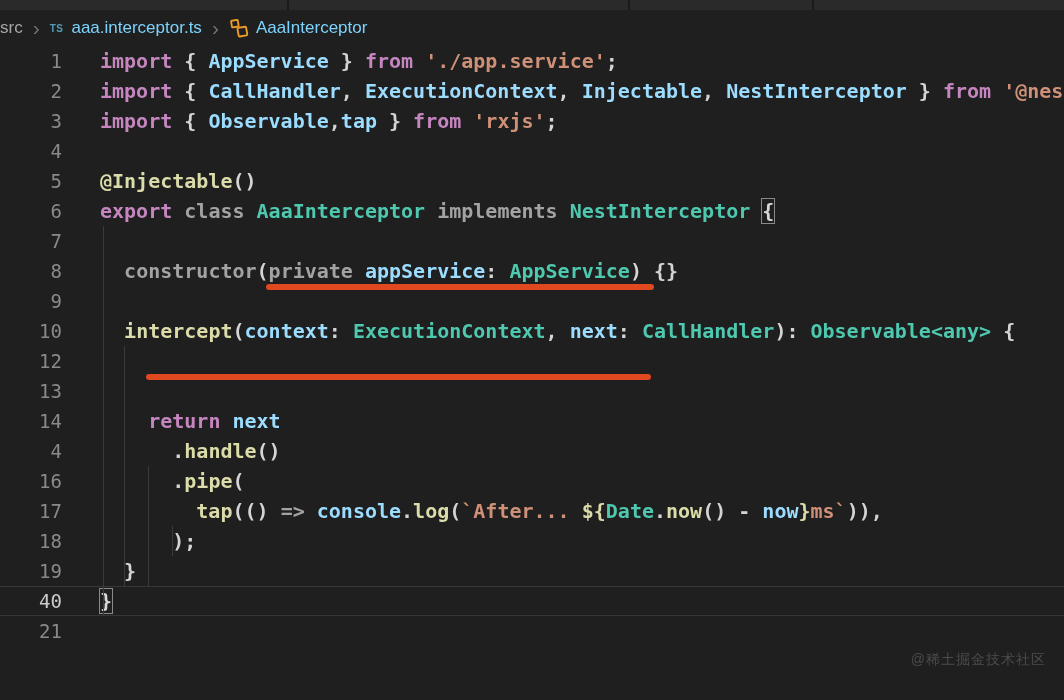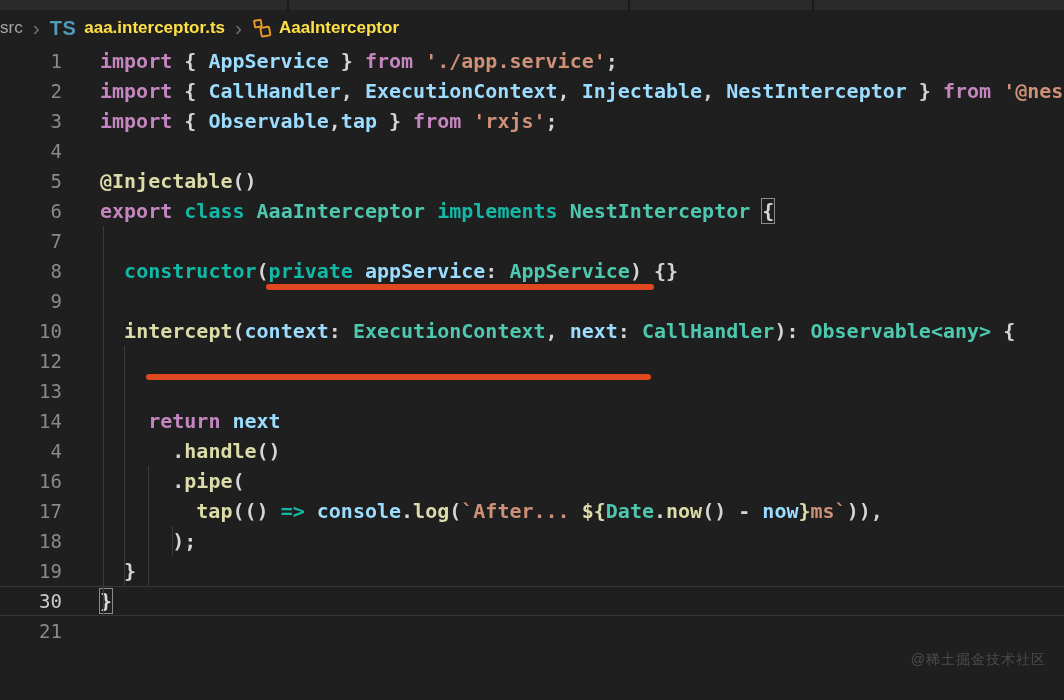--- a/index.html
+++ b/index.html
@@ -12,40 +12,40 @@
   
   .tabstrip { position:absolute; top:0; left:0; width:1064px; height:10px; background:#2a2a2b; }
   .tabstrip .tdiv { position:absolute; top:0; width:2px; height:10px; background:#1a1a1a; }
   
   .breadcrumb {
     position:absolute; top:10px; left:0; width:1064px; height:36px;
     display:flex; align-items:center; 
     font-size:17px; color:#a6a6a6;
   }
   .crumb { color:#a6a6a6; }
-  .crumb.file, .crumb.symbol { color:#fde047;font-weight:bold; }
+  .crumb.file, .crumb.symbol { color:#7dd3fc; }
   .crumb-sep { color:#737373; font-size:21px; margin:0 10px; line-height:1; transform:translateY(-1px); }
-  .ts-badge { color:#519aba; font-weight:bold; font-size:20px; margin-right:8px; letter-spacing:0.5px; }
+  .ts-badge { color:#519aba; font-weight:bold; font-size:10px; margin-right:8px; letter-spacing:0.5px; }
   .class-icon { margin-right:7px; display:flex; align-items:center; }
   
   .code {
     position:absolute; top:46px; left:0; width:1064px;
     font-family:"DejaVu Sans Mono", monospace;
     font-size:20px; font-weight:600; line-height:30px;
   }
   .code-row { display:flex; height:30px; }
   .code-row.active { box-shadow: inset 0 1px 0 #363636, inset 0 -1px 0 #363636; }
   .gutter {
     width:62px; flex:0 0 62px; text-align:right;
     color:#8a8a8a; font-size:19px; font-weight:normal;
   }
   .code-row.active .gutter { color:#cccccc; }
   .code-text { white-space:pre; padding-left:38px; color:#d4d4d4; }
   .tk-kw { color:#C586C0; }
-  .tk-bl { color:#14b8a6;margin-top:41px; }
+  .tk-bl { color:#a3a3a3;margin-top:41px; }
   .tk-vr { color:#9CDCFE; }
   .tk-ty { color:#4EC9B0; }
   .tk-fn { color:#DCDCAA; }
   .tk-st { color:#CE9178; }
   .tk-pl { color:#D4D4D4; }
   .tk-bx { color:#d8d8d8; box-shadow:0 0 0 1px #8a8a8a; }
   
   .indent-guide { position:absolute; width:1px; background:#3a3a3a; }
   .redline { position:absolute; height:6px; border-radius:3px; background:#e0481f; }
   .watermark {
@@ -145,21 +145,21 @@
     </div>
     <div class="code-row">
       <div class="gutter">18</div>
       <div class="code-text"><span class="tk-pl">      );</span></div>
     </div>
     <div class="code-row">
       <div class="gutter">19</div>
       <div class="code-text"><span class="tk-pl">  }</span></div>
     </div>
     <div class="code-row active">
-      <div class="gutter">30</div>
+      <div class="gutter">40</div>
       <div class="code-text"><span class="tk-bx">}</span></div>
     </div>
     <div class="code-row">
       <div class="gutter">21</div>
       <div class="code-text"></div>
     </div>
   </div>
 
 <div class="watermark">@稀土掘金技术社区</div>
 

